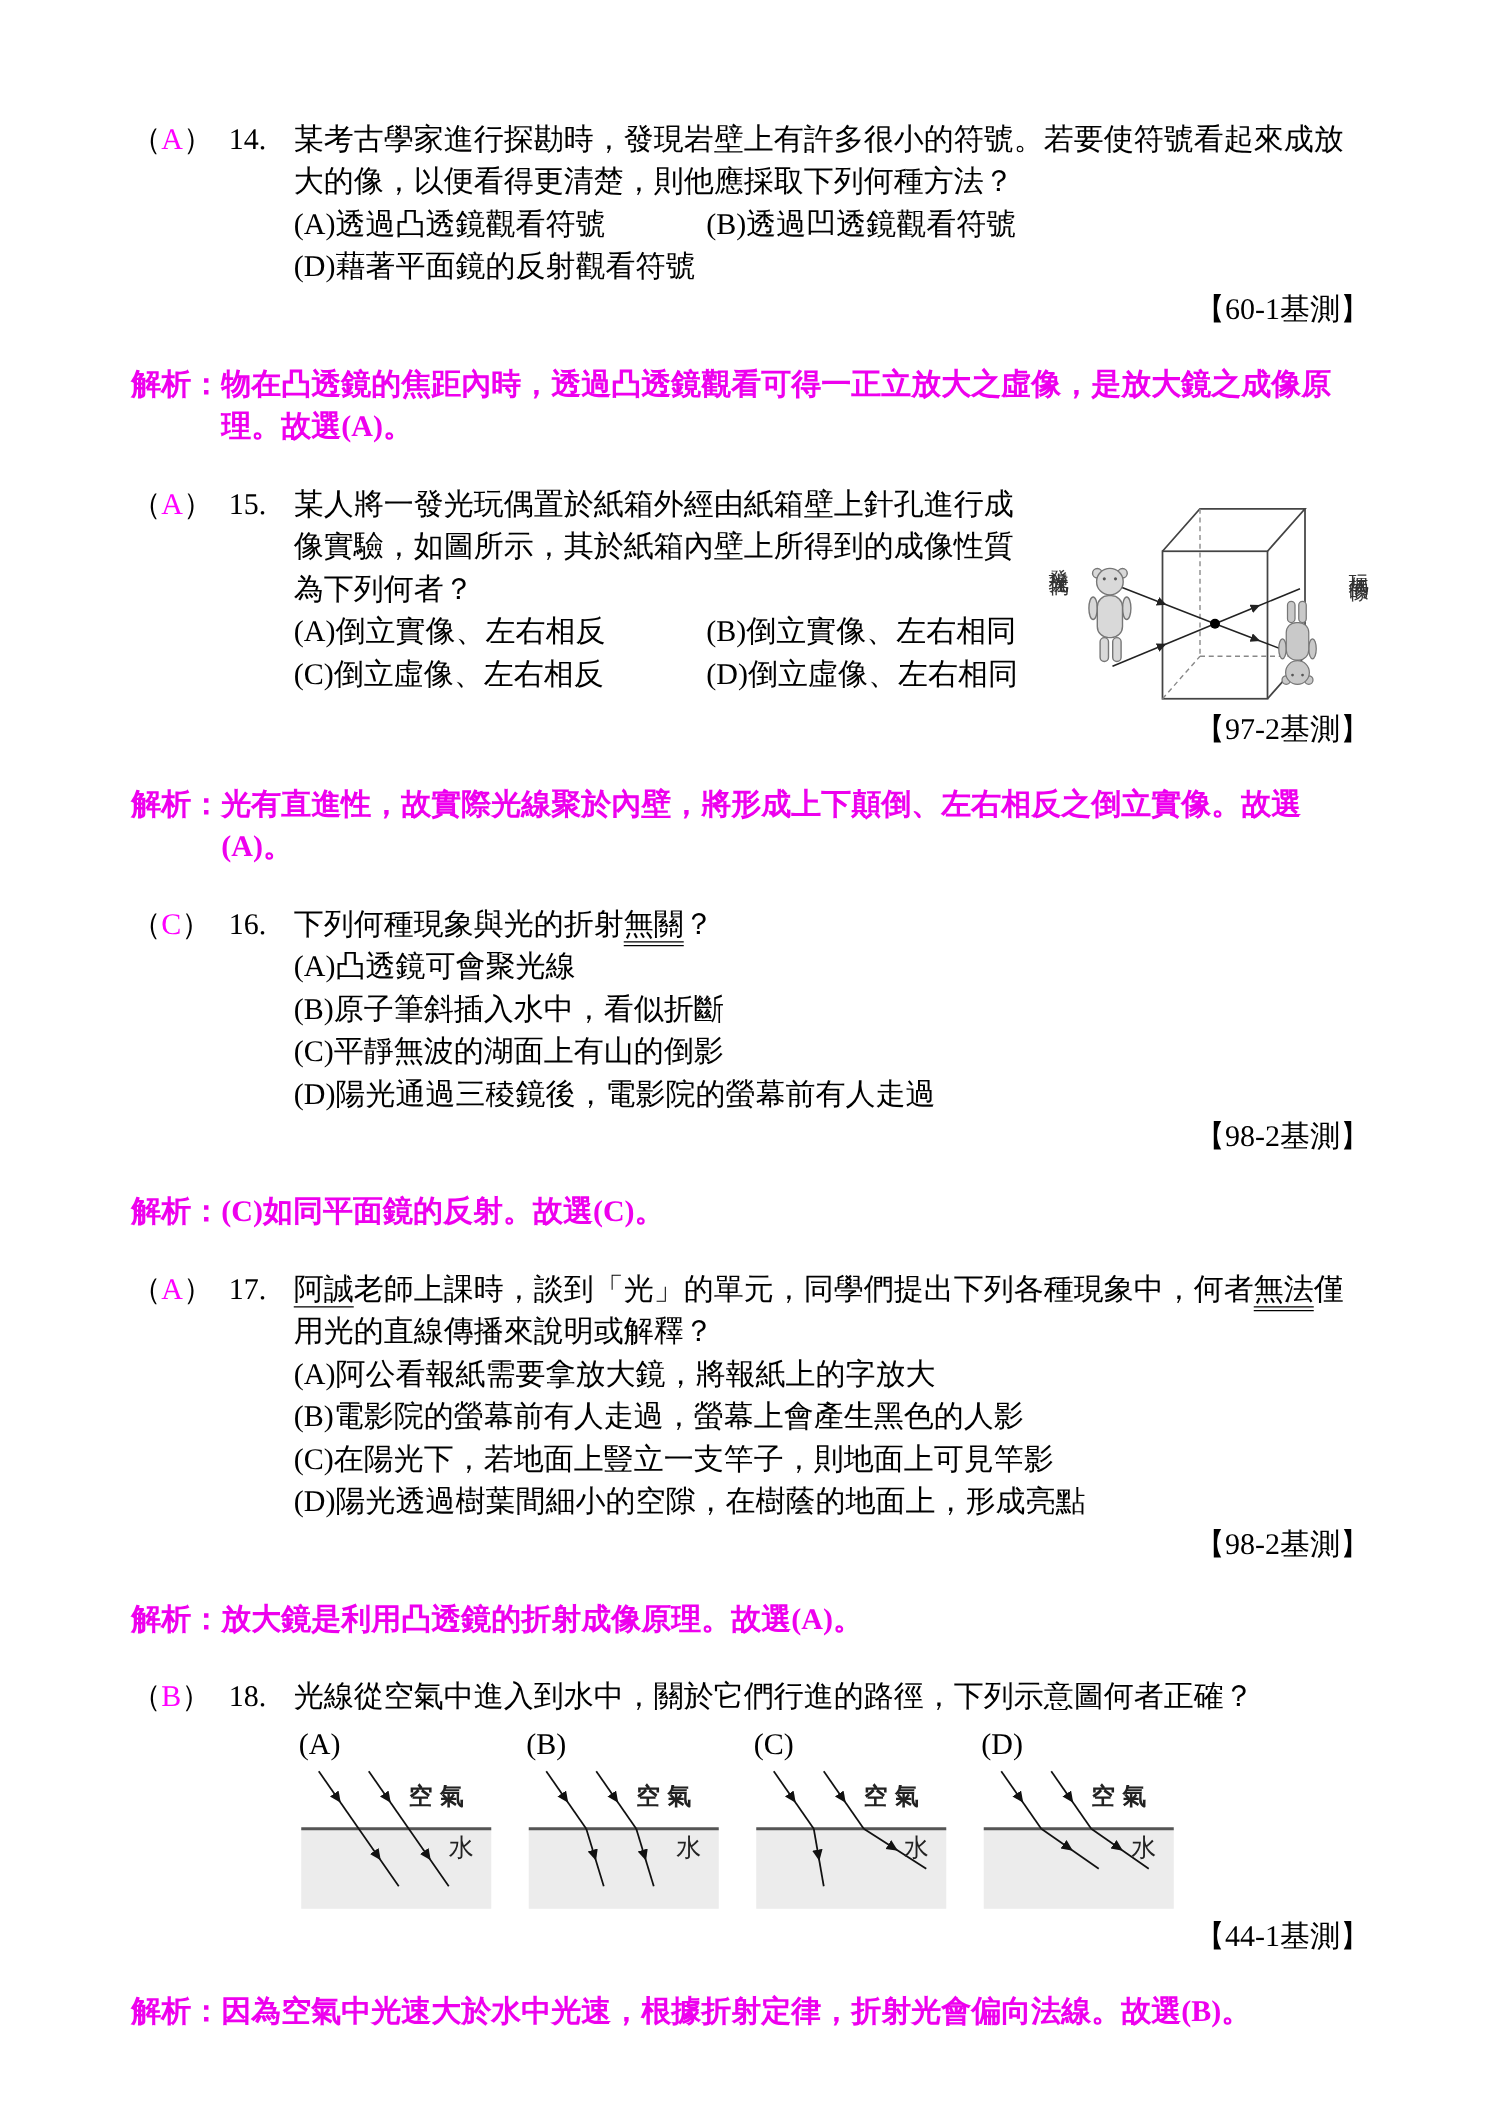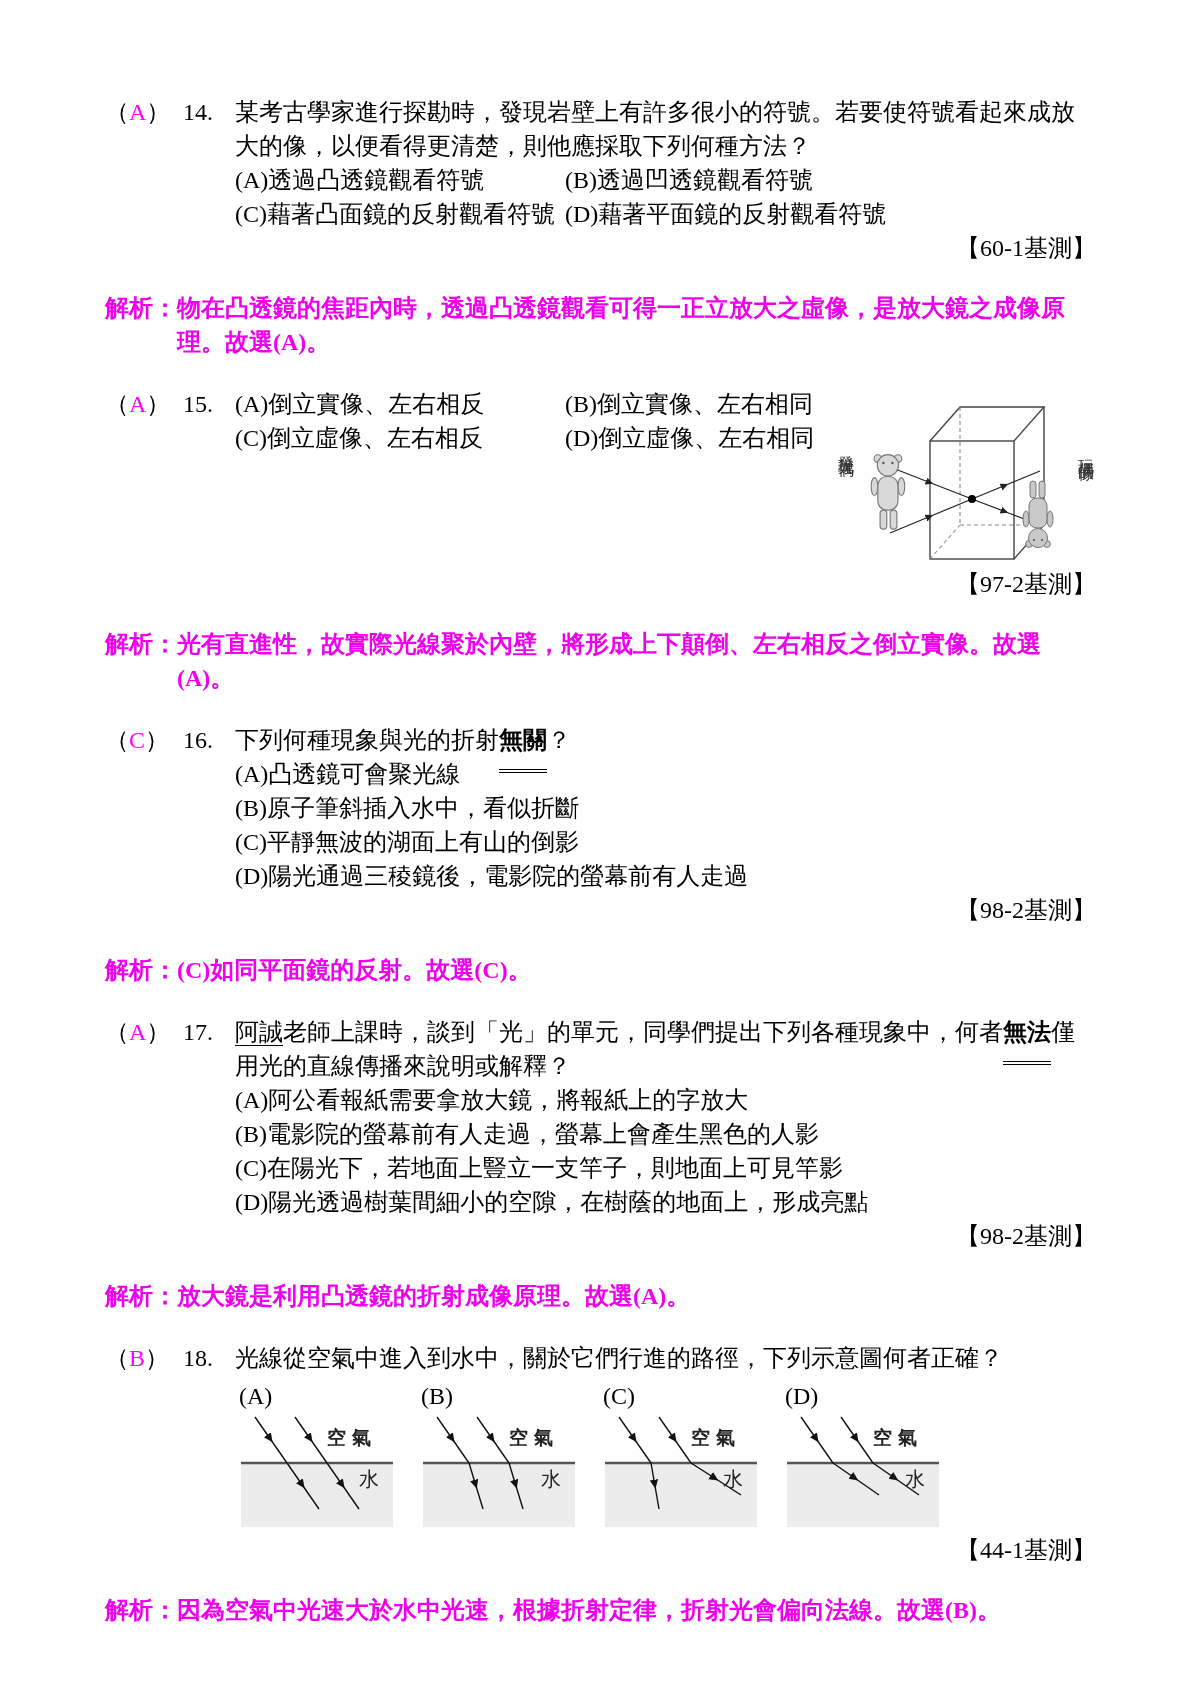--- a/index.html
+++ b/index.html
@@ -21,21 +21,21 @@
 
   .opts2 { display:grid; grid-template-columns:330px 1fr; }
   .opts1 div { display:block; }
   .source { text-align:right; clear:both; }
 
   .analysis { display:flex; color:#EE00EE; margin-top:26px;font-weight:bold; }
   .analysis .alabel { flex:none; }
   .analysis .atext { flex:1 1 auto; }
 
   .u1 { border-bottom:1.5px solid #000; }
-  .u2 { border-bottom:4px double #000; padding-bottom:16px;font-weight:bold; }
+  .u2 { border-bottom:4px double #000; padding-bottom:0; }
 
   
   .p15d { float:right; position:relative; width:262px; height:180px; margin-left:6px; }
   .p15d svg { position:absolute; left:28px; top:0; }
   .vlab {
     position:absolute; writing-mode:vertical-rl; text-orientation:upright;
     font-size:16px; line-height:16px; letter-spacing:2px; color:#333;
   }
   .vlab.vleft { left:4px; top:56px; }
   .vlab.vright { right:2px; top:60px; }
@@ -55,21 +55,20 @@
 <div class="page">
 
   <div class="question first">
     <div class="qans"><span>（</span><span class="letter">A</span><span>）</span></div>
     <div class="qnum">14.</div>
     <div class="qcontent">
       <div class="stem">某考古學家進行探勘時，發現岩壁上有許多很小的符號。若要使符號看起來成放大的像，以便看得更清楚，則他應採取下列何種方法？</div>
       <div class="opts2">
         <div>(A)透過凸透鏡觀看符號</div>
         <div>(B)透過凹透鏡觀看符號</div>
-        <div>(C)藉著凸面鏡的反射觀看符號</div>
         <div>(D)藉著平面鏡的反射觀看符號</div>
       </div>
       <div class="source">【60-1基測】</div>
     </div>
   </div>
 
   <div class="analysis">
     <span class="alabel">解析：</span>
     <div class="atext">物在凸透鏡的焦距內時，透過凸透鏡觀看可得一正立放大之虛像，是放大鏡之成像原理。故選(A)。</div>
   </div>
@@ -125,20 +124,21 @@
             <circle cx="20" cy="9" r="1.1" fill="#555" stroke="none"></circle>
             <ellipse cx="4" cy="30" rx="3" ry="8"></ellipse>
             <ellipse cx="28" cy="30" rx="3" ry="8"></ellipse>
             <rect x="7" y="21" width="18" height="30" rx="8"></rect>
             <rect x="9" y="51" width="6" height="17" rx="3"></rect>
             <rect x="18" y="51" width="6" height="17" rx="3"></rect>
           </g>
         </svg>
         <span class="vlab vright">玩偶的像</span>
       </div>
+      <div class="stem">某人將一發光玩偶置於紙箱外經由紙箱壁上針孔進行成像實驗，如圖所示，其於紙箱內壁上所得到的成像性質為下列何者？</div>
       <div class="opts2">
         <div>(A)倒立實像、左右相反</div>
         <div>(B)倒立實像、左右相同</div>
         <div>(C)倒立虛像、左右相反</div>
         <div>(D)倒立虛像、左右相同</div>
       </div>
       <div class="source">【97-2基測】</div>
     </div>
   </div>
 

